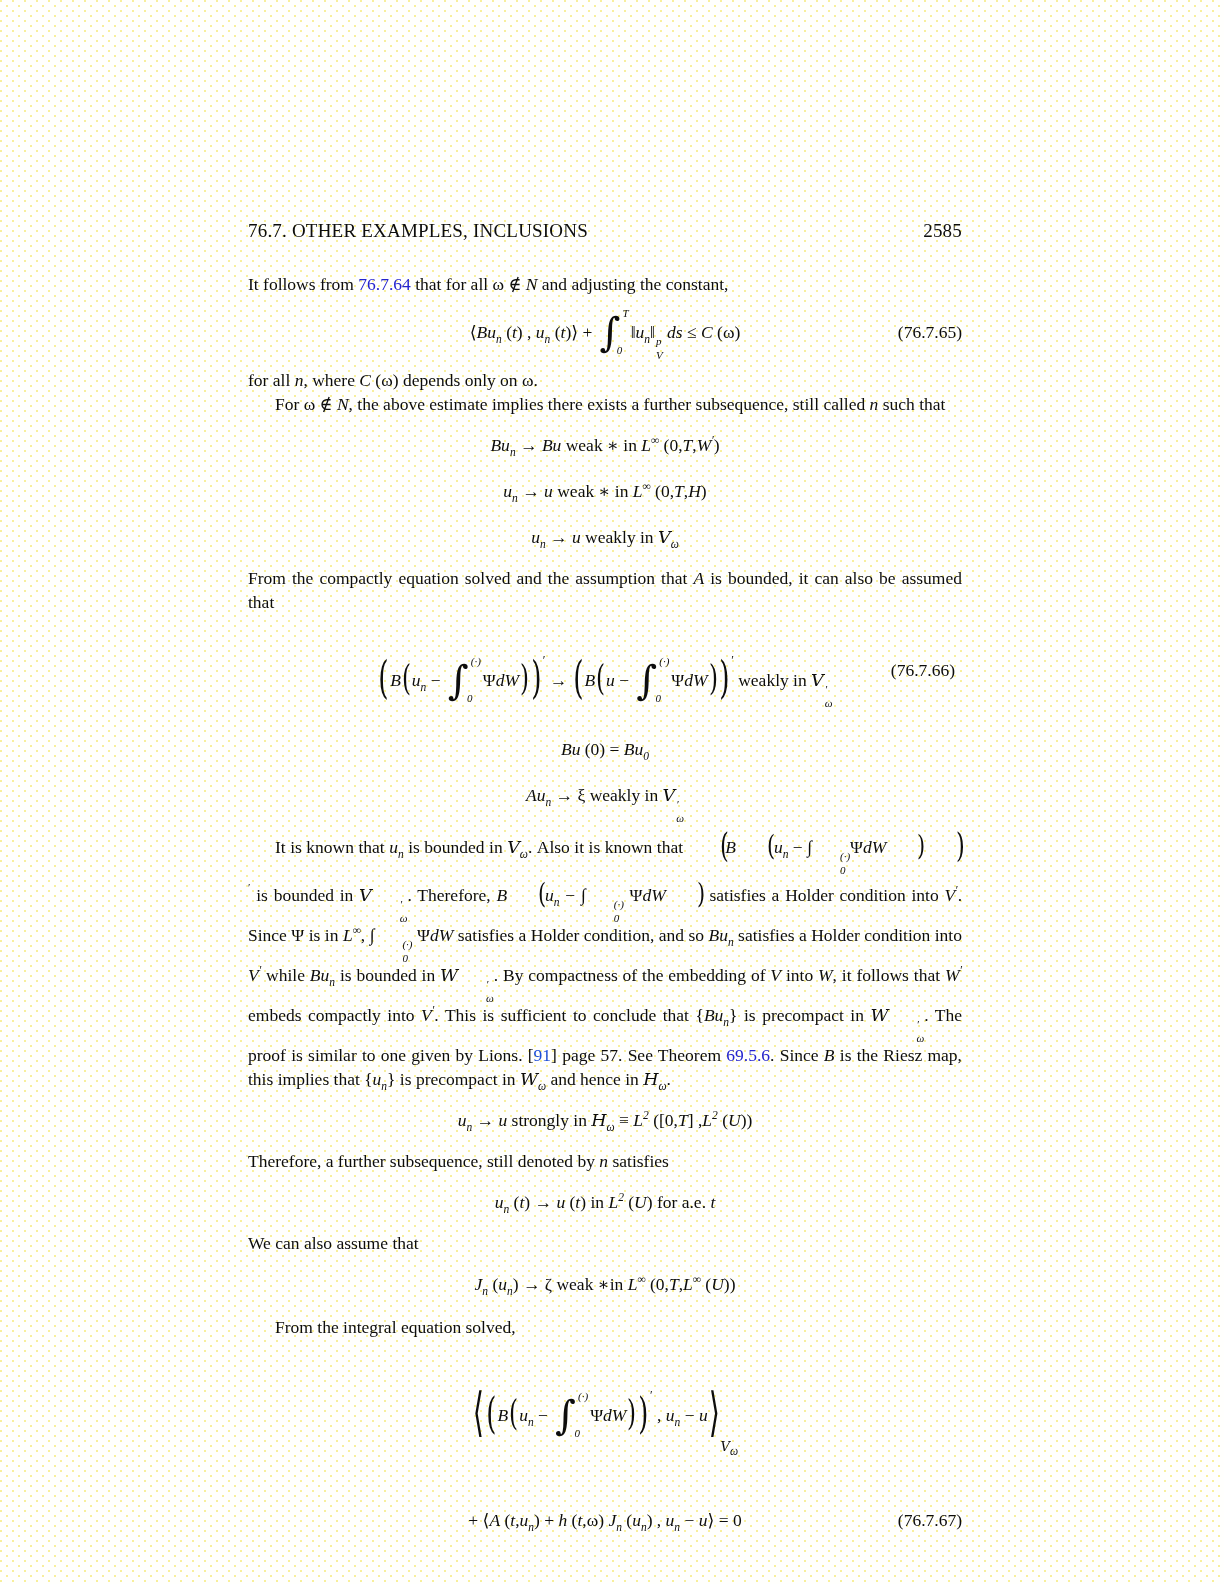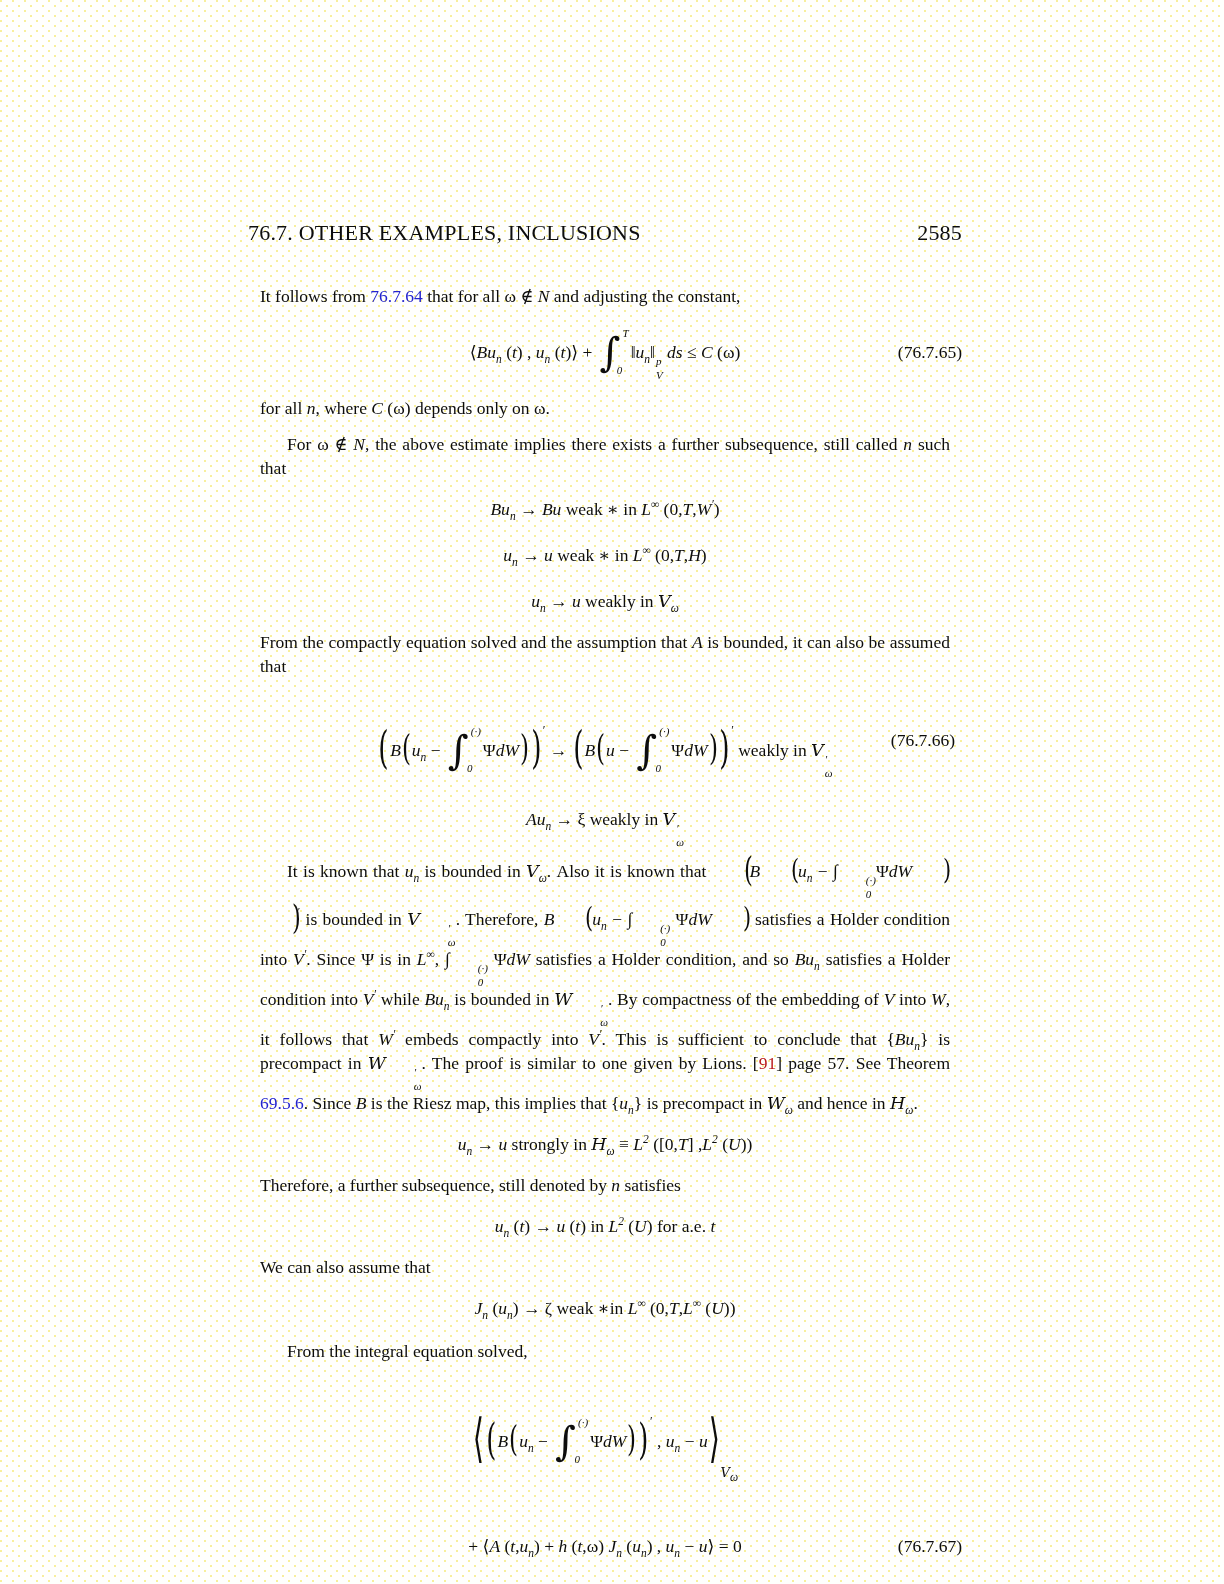--- a/index.html
+++ b/index.html
@@ -11,27 +11,27 @@
       radial-gradient(circle at 1px 1px, #f8ef9c 0.9px, transparent 1.25px),
       radial-gradient(circle at 1px 1px, #f8ef9c 0.9px, transparent 1.25px);
     background-size:12px 10px;
     background-position:0 0, 6px 5px;
     font-family:"Liberation Serif","DejaVu Serif",serif;
     color:#0d0d0d;
   }
   .header {
     position:absolute; top:220px; left:248px; width:714px;
     display:flex; justify-content:space-between;
-    font-size:22px; letter-spacing:0.2px;
+    font-size:19px; letter-spacing:0.2px;
   }
   .content {
     position:absolute; top:272px; left:248px; width:714px;
     font-size:17.5px; line-height:24px; text-align:justify;
   }
-  .para { margin:12px; }
+  .para { margin:0; }
   .ind { text-indent:27px; }
   .mt6 { margin-top:6px; } .mt10 { margin-top:10px; } .mt14 { margin-top:14px; }
   .disp { text-align:center; text-indent:0; line-height:34px; margin:12px 0; }
   .eqrow { position:relative; text-align:center; text-indent:0; }
   .eqnum { position:absolute; right:0; top:50%; transform:translateY(-50%); line-height:24px; font-style:normal; }
   .eq65 { line-height:64px; margin:4px 0; }
   .eq66 { line-height:80px; margin:6px 7px; }
   .eq67a { line-height:92px; margin:10px 0 0 0; }
   .eq67b { line-height:42px; margin:6px 0 0 0; }
 
@@ -60,21 +60,21 @@
     display:inline-flex; flex-direction:column; justify-content:space-between;
     height:48px; font-size:11px; line-height:11px; font-style:italic;
   }
   .m-ilims .up { transform:translateX(2px); }
   .m-ilims .lo { transform:translateX(-4px); }
   .m-hisup    { font-size:12px; vertical-align:22px; font-style:normal; }
   .m-hisup-sm { font-size:11px; vertical-align:10px; font-style:normal; }
   .m-losub    { font-size:13px; vertical-align:-30px; font-style:italic;text-align:right; }
   .m-lk { cursor:pointer; }
   .lk-blue  { color:#2424cd; }
-  .lk-green { color:#b91c1c; }
+  .lk-green { color:#1d4ed8; }
 </style>
 </head>
 <body>
 
 <div class="header">
   <span>76.7.  OTHER EXAMPLES, INCLUSIONS</span>
   <span>2585</span>
 </div>
 
 <div class="content">
@@ -116,20 +116,21 @@
             <span class="up">(·)</span>
             <span class="lo">0</span>
           </span>
         </span><span class="m-tx">Ψ</span><span class="m-it">dW</span><span class="m-big" style="transform: scale(1.32, 2); margin: 0px 2px;">)</span><span class="m-big" style="transform: scale(1.51, 2.6); margin: 0px 3px;">)</span><span class="m-hisup"><span class="m-tx">′</span></span><span class="m-tx">  weakly in </span><span class="m-cal">V</span><span class="m-st">
           <span class="up">′</span>
           <span class="lo">ω</span>
         </span></span>
     <span class="eqnum">(76.7.66)</span>
   </div>
 
+  <div class="disp"><span class="m-it">Bu</span><span class="m-tx"> (0) = </span><span class="m-it">Bu</span><sub class="m-sb">0</sub></div>
   <div class="disp"><span class="m-it">Au</span><sub class="m-sb">n</sub><span class="m-tx"> → ξ weakly in </span><span class="m-cal">V</span><span class="m-st">
         <span class="up">′</span>
         <span class="lo">ω</span>
       </span></div>
 
   <p class="para ind mt10"><span class="m-tx">It is known that </span><span class="m-it">u</span><sub class="m-sb">n</sub><span class="m-tx"> is bounded in </span><span class="m-cal">V</span><sub class="m-sb">ω</sub><span class="m-tx">.  Also it is known that </span><span class="m-big" style="transform: scale(1.29, 1.9); margin: 0px 2px;">(</span><span class="m-it">B</span><span class="m-big" style="transform: scale(1.19, 1.6); margin: 0px 2px;">(</span><span class="m-it">u</span><sub class="m-sb">n</sub><span class="m-tx"> − </span><span class="m-tx">∫</span><span class="m-st">
         <span class="up">(·)</span>
         <span class="lo">0</span>
       </span><span class="m-tx">Ψ</span><span class="m-it">dW</span><span class="m-big" style="transform: scale(1.19, 1.6); margin: 0px 2px;">)</span><span class="m-big" style="transform: scale(1.29, 1.9); margin: 0px 2px;">)</span><span class="m-hisup-sm"><span class="m-tx">′</span></span><span class="m-tx"> is bounded in </span><span class="m-cal">V</span><span class="m-st">
         <span class="up">′</span>

